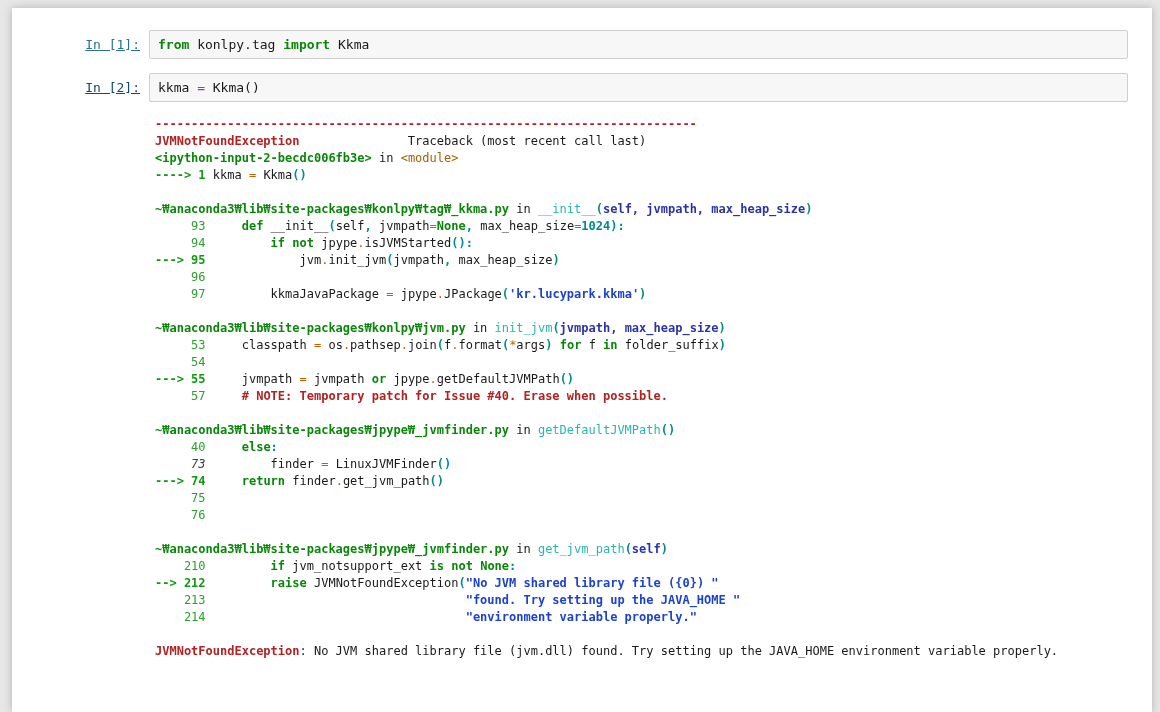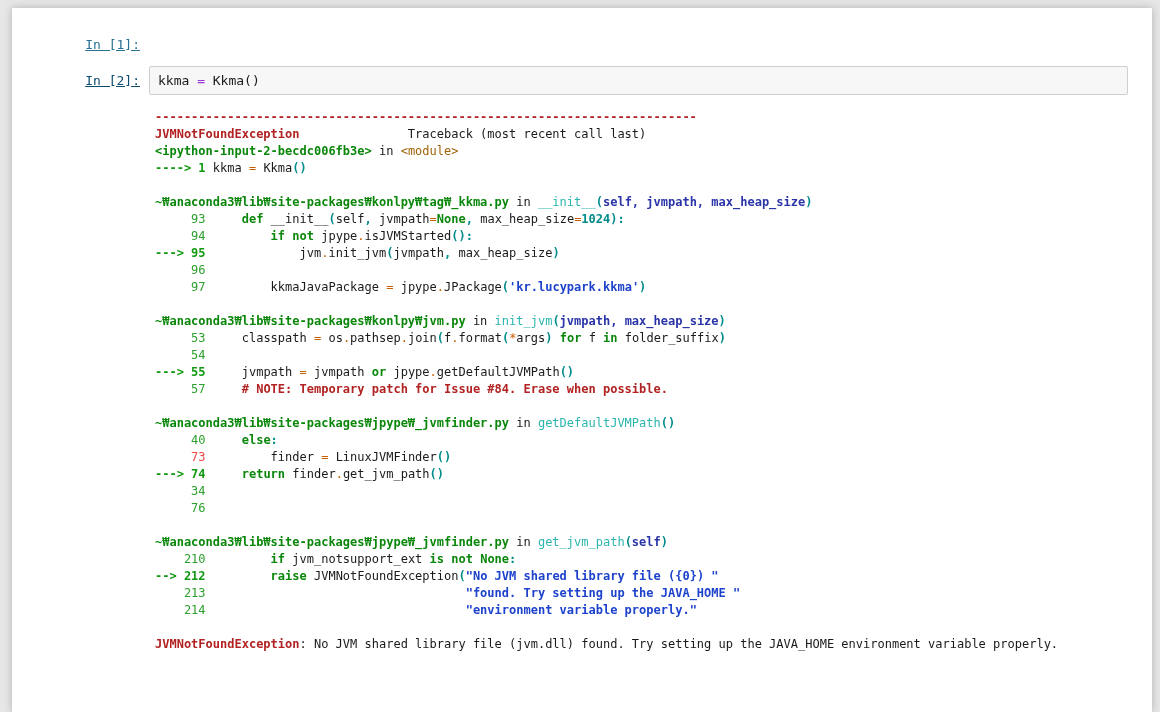--- a/index.html
+++ b/index.html
@@ -38,20 +38,21 @@
   }
   .tline{min-height:17px;white-space:pre;}
 </style>
 </head>
 <body>
 
 <div class="panel">
 
   <div class="cell">
     <div class="prompt" style="color: rgb(42, 114, 147);">In [1]:</div>
+    <div class="inputbox"><span style="color: rgb(10, 135, 10); font-weight: bold;">from</span><span style="color: rgb(26, 26, 26);"> konlpy.tag </span><span style="color: rgb(10, 135, 10); font-weight: bold;">import</span><span style="color: rgb(26, 26, 26);"> Kkma</span></div>
   </div>
 
   <div class="cell">
     <div class="prompt" style="color: #0c4a6e;">In [2]:</div>
     <div class="inputbox"><span style="color: rgb(26, 26, 26);">kkma </span><span style="color: rgb(153, 50, 204);">=</span><span style="color: rgb(26, 26, 26);"> Kkma()</span></div>
   </div>
 
   <div class="output">
       <div class="tline"><span style="color: rgb(178, 34, 34); font-weight: bold;">---------------------------------------------------------------------------</span></div>
       <div class="tline"><span style="color: rgb(178, 34, 34); font-weight: bold;">JVMNotFoundException</span><span style="color: rgb(26, 26, 26);">               Traceback (most recent call last)</span></div>
@@ -62,27 +63,27 @@
       <div class="tline"><span style="color: rgb(44, 160, 44);">     93</span><span style="color: rgb(26, 26, 26);">     </span><span style="color: rgb(10, 135, 10); font-weight: bold;">def</span><span style="color: rgb(26, 26, 26);"> __init__</span><span style="color: rgb(0, 139, 139); font-weight: bold;">(</span><span style="color: rgb(26, 26, 26);">self</span><span style="color: rgb(0, 139, 139); font-weight: bold;">,</span><span style="color: rgb(26, 26, 26);"> jvmpath</span><span style="color: rgb(198, 95, 0);">=</span><span style="color: rgb(10, 135, 10); font-weight: bold;">None</span><span style="color: rgb(0, 139, 139); font-weight: bold;">,</span><span style="color: rgb(26, 26, 26);"> max_heap_size</span><span style="color: rgb(198, 95, 0);">=</span><span style="color: rgb(0, 139, 139); font-weight: bold;">1024</span><span style="color: rgb(0, 139, 139); font-weight: bold;">):</span></div>
       <div class="tline"><span style="color: rgb(44, 160, 44);">     94</span><span style="color: rgb(26, 26, 26);">         </span><span style="color: rgb(10, 135, 10); font-weight: bold;">if</span><span style="color: rgb(26, 26, 26);"> </span><span style="color: rgb(10, 135, 10); font-weight: bold;">not</span><span style="color: rgb(26, 26, 26);"> jpype</span><span style="color: rgb(198, 95, 0);">.</span><span style="color: rgb(26, 26, 26);">isJVMStarted</span><span style="color: rgb(0, 139, 139); font-weight: bold;">():</span></div>
       <div class="tline"><span style="color: rgb(17, 154, 17); font-weight: bold;">---&gt; 95</span><span style="color: rgb(26, 26, 26);">             </span><span style="color: rgb(26, 26, 26);">jvm</span><span style="color: rgb(198, 95, 0);">.</span><span style="color: rgb(26, 26, 26);">init_jvm</span><span style="color: rgb(0, 139, 139); font-weight: bold;">(</span><span style="color: rgb(26, 26, 26);">jvmpath</span><span style="color: rgb(0, 139, 139); font-weight: bold;">,</span><span style="color: rgb(26, 26, 26);"> max_heap_size</span><span style="color: rgb(0, 139, 139); font-weight: bold;">)</span></div>
       <div class="tline"><span style="color: rgb(44, 160, 44);">     96</span></div>
       <div class="tline"><span style="color: rgb(44, 160, 44);">     97</span><span style="color: rgb(26, 26, 26);">         </span><span style="color: rgb(26, 26, 26);">kkmaJavaPackage </span><span style="color: rgb(198, 95, 0);">=</span><span style="color: rgb(26, 26, 26);"> jpype</span><span style="color: rgb(198, 95, 0);">.</span><span style="color: rgb(26, 26, 26);">JPackage</span><span style="color: rgb(0, 139, 139); font-weight: bold;">(</span><span style="color: rgb(29, 66, 204); font-weight: bold;">'kr.lucypark.kkma'</span><span style="color: rgb(0, 139, 139); font-weight: bold;">)</span></div>
       <div class="tline"></div>
       <div class="tline"><span style="color: rgb(10, 135, 10); font-weight: bold;">~₩anaconda3₩lib₩site-packages₩konlpy₩jvm.py</span><span style="color: rgb(26, 26, 26);"> in </span><span style="color: rgb(42, 181, 173);">init_jvm</span><span style="color: rgb(0, 139, 139); font-weight: bold;">(</span><span style="color: rgb(42, 52, 168); font-weight: bold;">jvmpath, max_heap_size</span><span style="color: rgb(0, 139, 139); font-weight: bold;">)</span></div>
       <div class="tline"><span style="color: rgb(44, 160, 44);">     53</span><span style="color: rgb(26, 26, 26);">     </span><span style="color: rgb(26, 26, 26);">classpath </span><span style="color: rgb(198, 95, 0);">=</span><span style="color: rgb(26, 26, 26);"> os</span><span style="color: rgb(198, 95, 0);">.</span><span style="color: rgb(26, 26, 26);">pathsep</span><span style="color: rgb(198, 95, 0);">.</span><span style="color: rgb(26, 26, 26);">join</span><span style="color: rgb(0, 139, 139); font-weight: bold;">(</span><span style="color: rgb(26, 26, 26);">f</span><span style="color: rgb(198, 95, 0);">.</span><span style="color: rgb(26, 26, 26);">format</span><span style="color: rgb(0, 139, 139); font-weight: bold;">(</span><span style="color: rgb(198, 95, 0);">*</span><span style="color: rgb(26, 26, 26);">args</span><span style="color: rgb(0, 139, 139); font-weight: bold;">)</span><span style="color: rgb(26, 26, 26);"> </span><span style="color: rgb(10, 135, 10); font-weight: bold;">for</span><span style="color: rgb(26, 26, 26);"> f </span><span style="color: rgb(10, 135, 10); font-weight: bold;">in</span><span style="color: rgb(26, 26, 26);"> folder_suffix</span><span style="color: rgb(0, 139, 139); font-weight: bold;">)</span></div>
       <div class="tline"><span style="color: rgb(44, 160, 44);">     54</span></div>
       <div class="tline"><span style="color: rgb(17, 154, 17); font-weight: bold;">---&gt; 55</span><span style="color: rgb(26, 26, 26);">     </span><span style="color: rgb(26, 26, 26);">jvmpath </span><span style="color: rgb(198, 95, 0);">=</span><span style="color: rgb(26, 26, 26);"> jvmpath </span><span style="color: rgb(10, 135, 10); font-weight: bold;">or</span><span style="color: rgb(26, 26, 26);"> jpype</span><span style="color: rgb(198, 95, 0);">.</span><span style="color: rgb(26, 26, 26);">getDefaultJVMPath</span><span style="color: rgb(0, 139, 139); font-weight: bold;">()</span></div>
-      <div class="tline"><span style="color: rgb(44, 160, 44);">     57</span><span style="color: rgb(26, 26, 26);">     </span><span style="color: rgb(178, 34, 34); font-weight: bold;"># NOTE: Temporary patch for Issue #84. Erase when possible.</span></div>
+      <div class="tline"><span style="color: rgb(44, 160, 44);">     57</span><span style="color: rgb(26, 26, 26);">     </span><span style="color: rgb(178, 34, 34); font-weight: bold;"># NOTE: Temporary patch for Issue #40. Erase when possible.</span></div>
       <div class="tline"></div>
       <div class="tline"><span style="color: rgb(10, 135, 10); font-weight: bold;">~₩anaconda3₩lib₩site-packages₩jpype₩_jvmfinder.py</span><span style="color: rgb(26, 26, 26);"> in </span><span style="color: rgb(42, 181, 173);">getDefaultJVMPath</span><span style="color: rgb(0, 139, 139); font-weight: bold;">()</span></div>
       <div class="tline"><span style="color: rgb(44, 160, 44);">     40</span><span style="color: rgb(26, 26, 26);">     </span><span style="color: rgb(10, 135, 10); font-weight: bold;">else</span><span style="color: rgb(0, 139, 139); font-weight: bold;">:</span></div>
-      <div class="tline"><span style="color: #ef4444;">     73</span><span style="color: rgb(26, 26, 26);">         </span><span style="color: rgb(26, 26, 26);">finder </span><span style="color: rgb(198, 95, 0);">=</span><span style="color: rgb(26, 26, 26);"> LinuxJVMFinder</span><span style="color: rgb(0, 139, 139); font-weight: bold;">()</span></div>
+      <div class="tline"><span style="color: #404040; font-style: italic;">     73</span><span style="color: rgb(26, 26, 26);">         </span><span style="color: rgb(26, 26, 26);">finder </span><span style="color: rgb(198, 95, 0);">=</span><span style="color: rgb(26, 26, 26);"> LinuxJVMFinder</span><span style="color: rgb(0, 139, 139); font-weight: bold;">()</span></div>
       <div class="tline"><span style="color: rgb(17, 154, 17); font-weight: bold;">---&gt; 74</span><span style="color: rgb(26, 26, 26);">     </span><span style="color: rgb(10, 135, 10); font-weight: bold;">return</span><span style="color: rgb(26, 26, 26);"> finder</span><span style="color: rgb(198, 95, 0);">.</span><span style="color: rgb(26, 26, 26);">get_jvm_path</span><span style="color: rgb(0, 139, 139); font-weight: bold;">()</span></div>
-      <div class="tline"><span style="color: rgb(44, 160, 44);">     34</span></div>
+      <div class="tline"><span style="color: rgb(44, 160, 44);">     75</span></div>
       <div class="tline"><span style="color: rgb(44, 160, 44);">     76</span></div>
       <div class="tline"></div>
       <div class="tline"><span style="color: rgb(10, 135, 10); font-weight: bold;">~₩anaconda3₩lib₩site-packages₩jpype₩_jvmfinder.py</span><span style="color: rgb(26, 26, 26);"> in </span><span style="color: rgb(42, 181, 173);">get_jvm_path</span><span style="color: rgb(0, 139, 139); font-weight: bold;">(</span><span style="color: rgb(42, 52, 168); font-weight: bold;">self</span><span style="color: rgb(0, 139, 139); font-weight: bold;">)</span></div>
       <div class="tline"><span style="color: rgb(44, 160, 44);">    210</span><span style="color: rgb(26, 26, 26);">         </span><span style="color: rgb(10, 135, 10); font-weight: bold;">if</span><span style="color: rgb(26, 26, 26);"> jvm_notsupport_ext </span><span style="color: rgb(10, 135, 10); font-weight: bold;">is</span><span style="color: rgb(26, 26, 26);"> </span><span style="color: rgb(10, 135, 10); font-weight: bold;">not</span><span style="color: rgb(26, 26, 26);"> </span><span style="color: rgb(10, 135, 10); font-weight: bold;">None</span><span style="color: rgb(0, 139, 139); font-weight: bold;">:</span></div>
       <div class="tline"><span style="color: rgb(17, 154, 17); font-weight: bold;">--&gt; 212</span><span style="color: rgb(26, 26, 26);">         </span><span style="color: rgb(10, 135, 10); font-weight: bold;">raise</span><span style="color: rgb(26, 26, 26);"> JVMNotFoundException</span><span style="color: rgb(0, 139, 139); font-weight: bold;">(</span><span style="color: rgb(29, 66, 204); font-weight: bold;">"No JVM shared library file ({0}) "</span></div>
       <div class="tline"><span style="color: rgb(44, 160, 44);">    213</span><span style="color: rgb(26, 26, 26);">                                    </span><span style="color: rgb(29, 66, 204); font-weight: bold;">"found. Try setting up the JAVA_HOME "</span></div>
       <div class="tline"><span style="color: rgb(44, 160, 44);">    214</span><span style="color: rgb(26, 26, 26);">                                    </span><span style="color: rgb(29, 66, 204); font-weight: bold;">"environment variable properly."</span></div>
       <div class="tline"></div>
       <div class="tline"><span style="color: rgb(178, 34, 34); font-weight: bold;">JVMNotFoundException</span><span style="color: rgb(26, 26, 26);">: No JVM shared library file (jvm.dll) found. Try setting up the JAVA_HOME environment variable properly.</span></div>
     </div>

